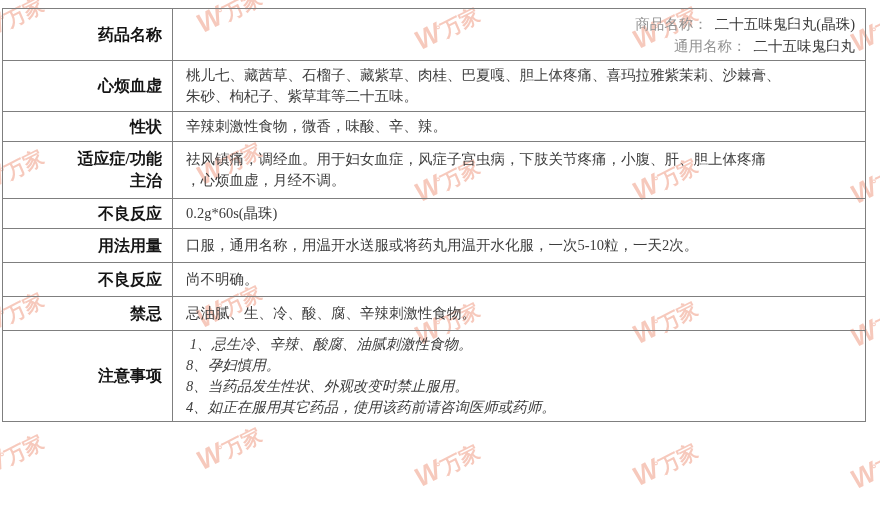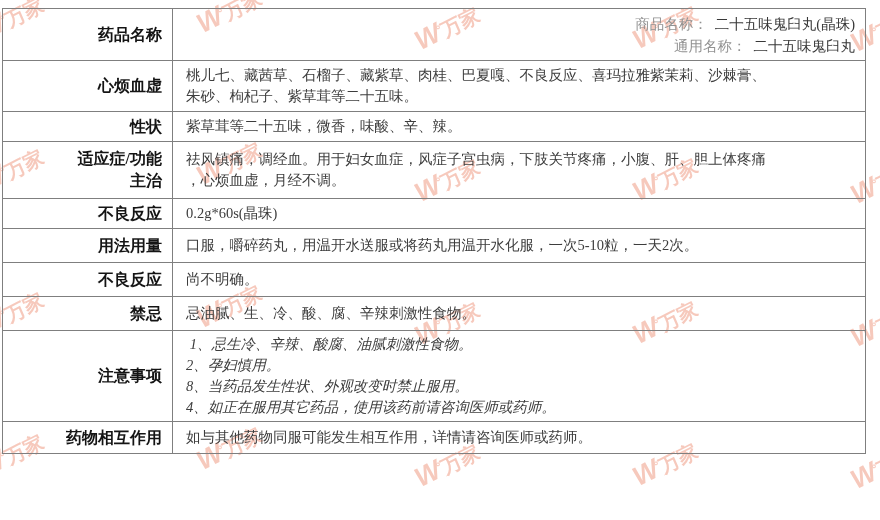--- a/index.html
+++ b/index.html
@@ -73,71 +73,65 @@
         <tr style="height: 52px;">
           <th>药品名称</th>
           <td>
             <div class="pair-line"><span class="pair-key">商品名称：</span><span class="pair-val">二十五味鬼臼丸(晶珠)</span></div>
             <div class="pair-line"><span class="pair-key">通用名称：</span><span class="pair-val">二十五味鬼臼丸</span></div>
           </td>
         </tr>
         <tr style="height: 51px;">
           <th>心烦血虚</th>
           <td>
-            <div class="value-line">桃儿七、藏茜草、石榴子、藏紫草、肉桂、巴夏嘎、不良反应、喜玛拉雅紫茉莉、沙棘膏、</div>
+            <div class="value-line">桃儿七、藏茜草、石榴子、藏紫草、肉桂、巴夏嘎、胆上体疼痛、喜玛拉雅紫茉莉、沙棘膏、</div>
             <div class="value-line">朱砂、枸杞子、紫草茸等二十五味。</div>
           </td>
         </tr>
         <tr style="height: 30px;">
           <th>性状</th>
           <td>
-            <div class="value-line">紫草茸等二十五味，微香，味酸、辛、辣。</div>
+            <div class="value-line">辛辣刺激性食物，微香，味酸、辛、辣。</div>
           </td>
         </tr>
         <tr style="height: 57px;">
           <th>适应症/功能主治</th>
           <td>
             <div class="value-line">祛风镇痛，调经血。用于妇女血症，风症子宫虫病，下肢关节疼痛，小腹、肝、胆上体疼痛</div>
             <div class="value-line">，心烦血虚，月经不调。</div>
           </td>
         </tr>
         <tr style="height: 30px;">
           <th>不良反应</th>
           <td>
             <div class="value-line">0.2g*60s(晶珠)</div>
           </td>
         </tr>
         <tr style="height: 34px;">
           <th>用法用量</th>
           <td>
-            <div class="value-line">口服，嚼碎药丸，用温开水送服或将药丸用温开水化服，一次5-10粒，一天2次。</div>
+            <div class="value-line">口服，通用名称，用温开水送服或将药丸用温开水化服，一次5-10粒，一天2次。</div>
           </td>
         </tr>
         <tr style="height: 34px;">
           <th>不良反应</th>
           <td>
             <div class="value-line">尚不明确。</div>
           </td>
         </tr>
         <tr style="height: 34px;">
           <th>禁忌</th>
           <td>
             <div class="value-line">忌油腻、生、冷、酸、腐、辛辣刺激性食物。</div>
           </td>
         </tr>
         <tr class="top-align" style="height: 91px;">
           <th>注意事项</th>
           <td>
             <div class="value-line">&nbsp;1、忌生冷、辛辣、酸腐、油腻刺激性食物。</div>
-            <div class="value-line">2、孕妇慎用。</div>
+            <div class="value-line">8、孕妇慎用。</div>
             <div class="value-line">8、当药品发生性状、外观改变时禁止服用。</div>
             <div class="value-line">4、如正在服用其它药品，使用该药前请咨询医师或药师。</div>
-          </td>
-        </tr>
-        <tr style="height: 32px;">
-          <th>药物相互作用</th>
-          <td>
-            <div class="value-line">如与其他药物同服可能发生相互作用，详情请咨询医师或药师。</div>
           </td>
         </tr>
       </tbody>
   </table>
 </div>
 
 </body></html>

